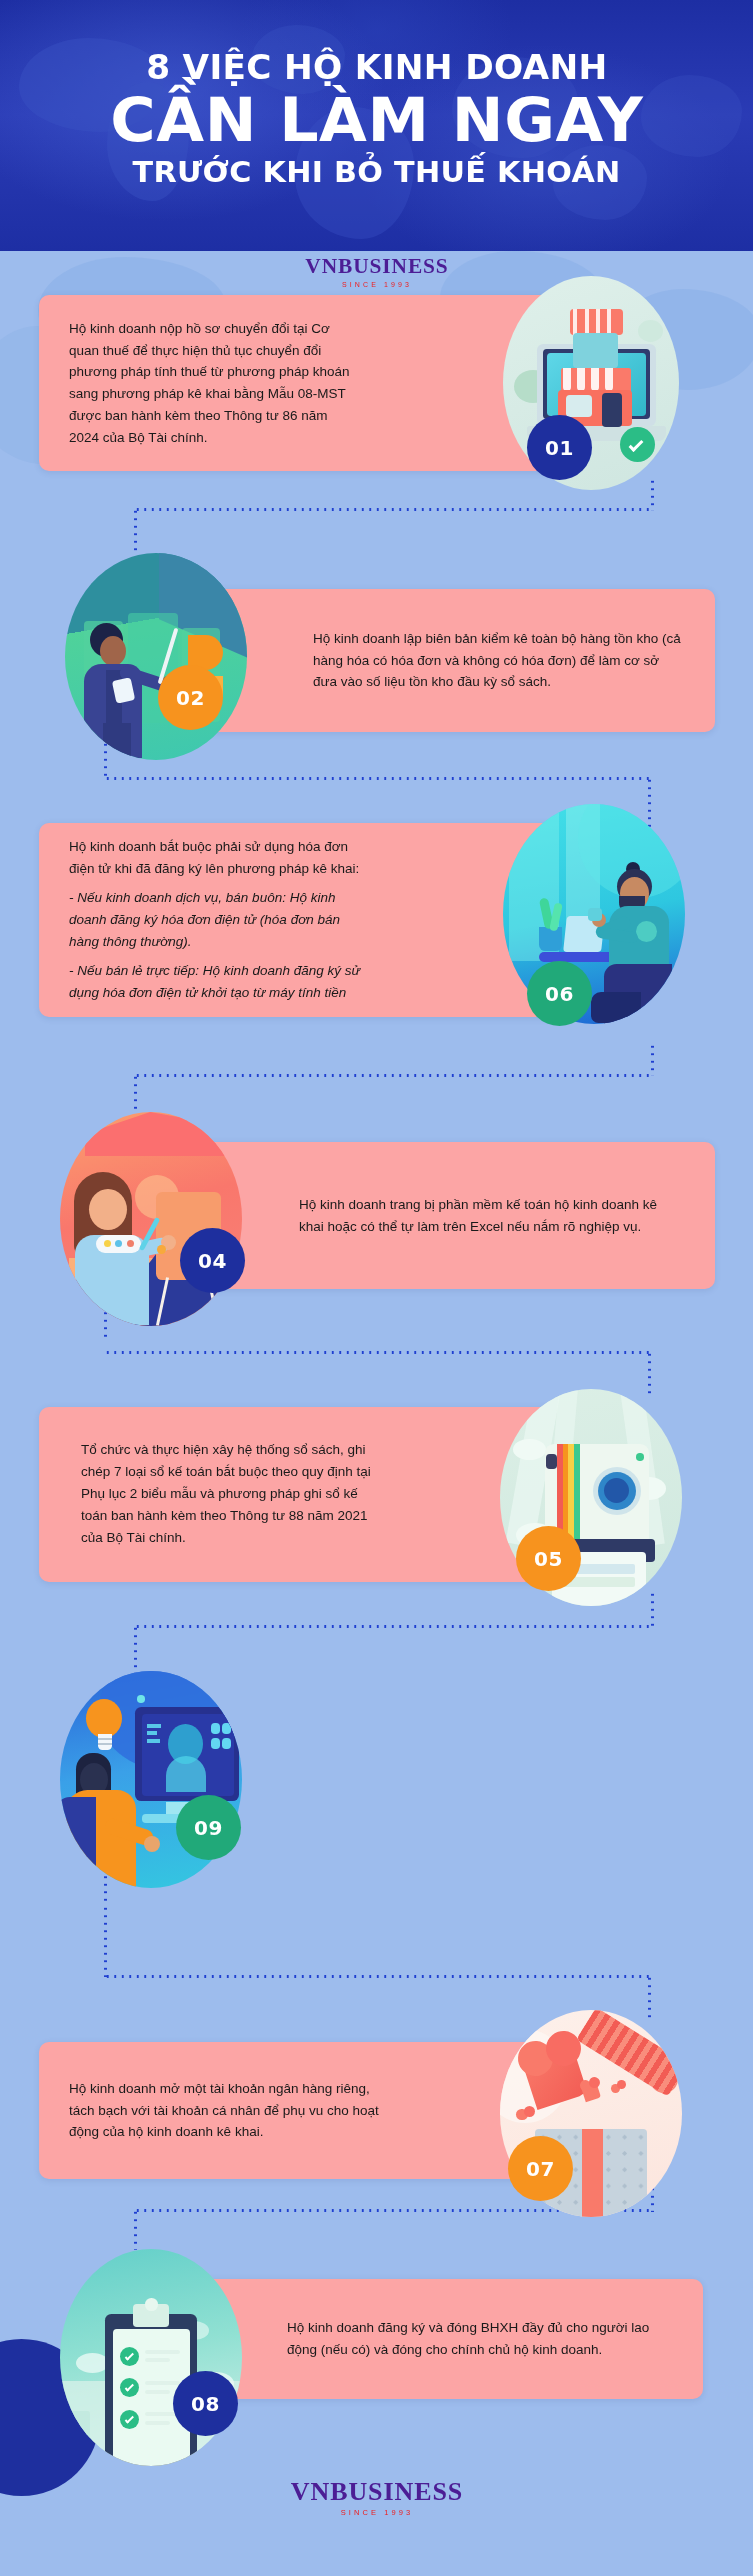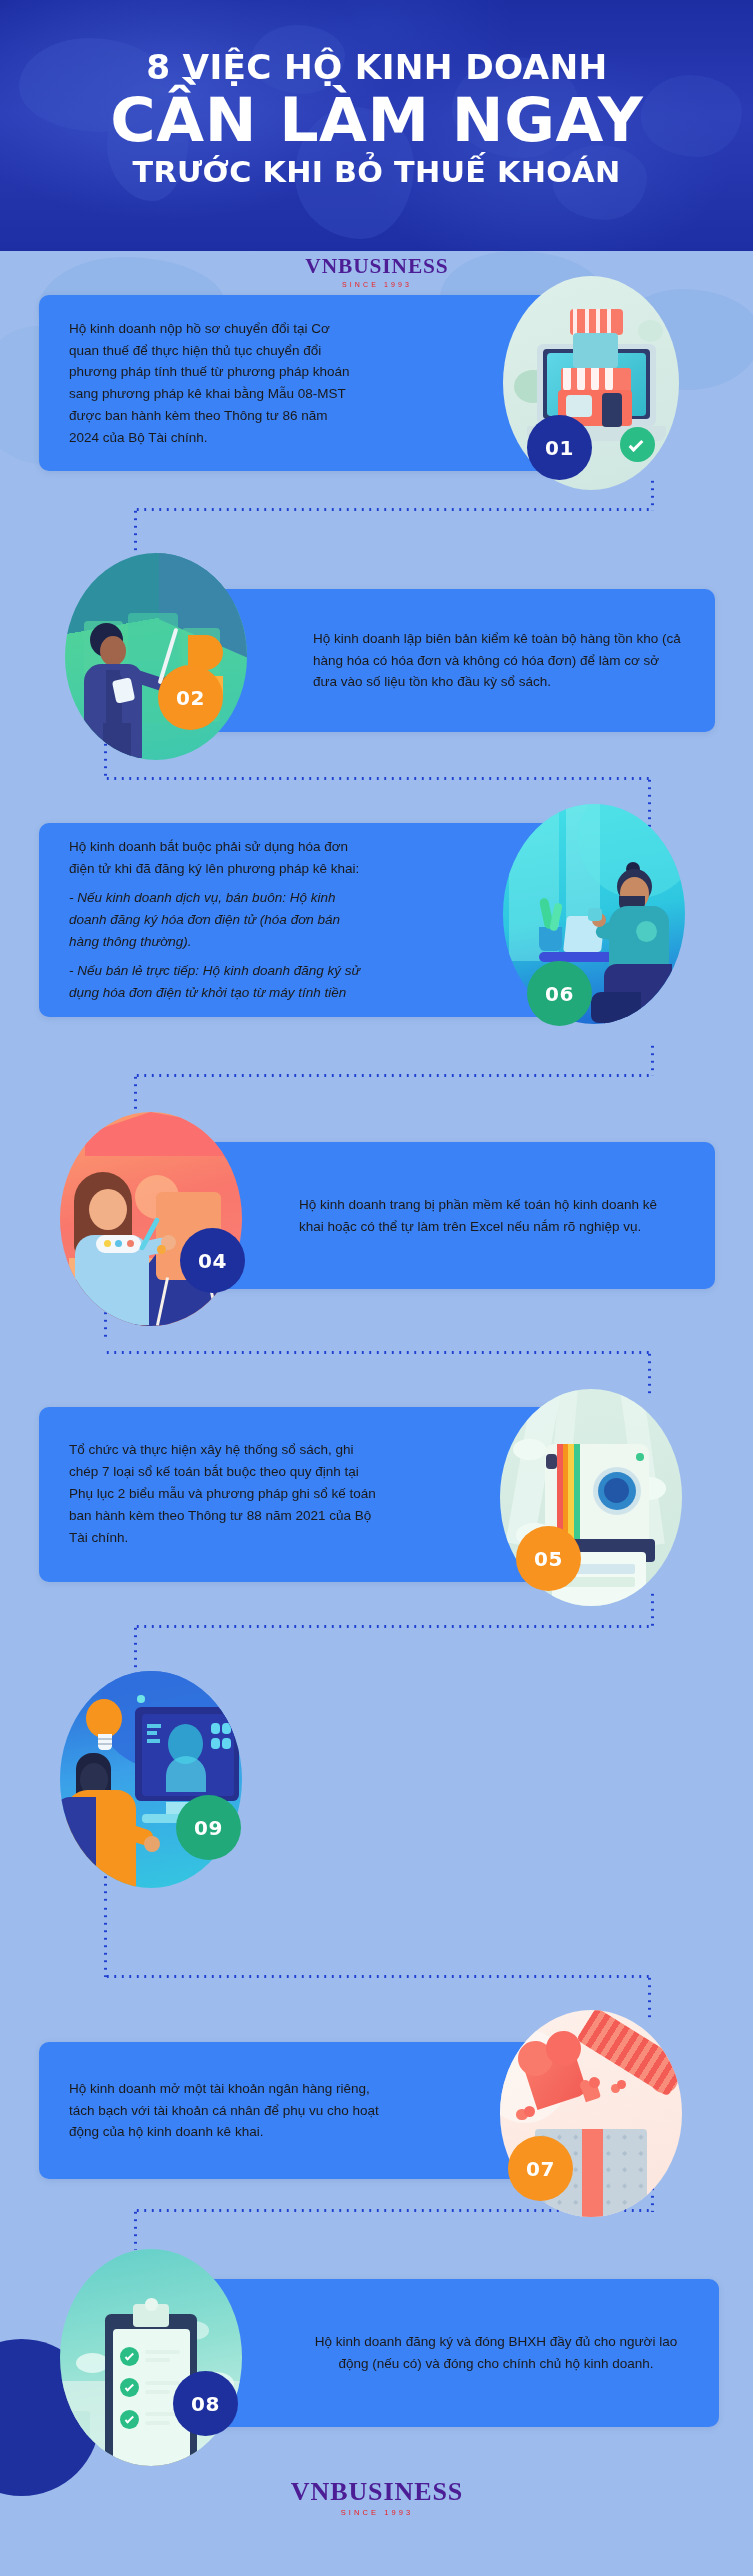--- a/index.html
+++ b/index.html
@@ -75,21 +75,21 @@
   .footer-logo {
     position:absolute; left:0; top:2479px; width:754px; text-align:center; z-index:6;
   }
   .footer-logo .logo-word { font-size:26px; }
   .footer-logo .logo-since { font-size:7.5px; margin-top:4.4px; }
 
   
   .step { position:absolute; left:0; width:754px; z-index:5; }
 
   .card {
-    position:absolute; background:#3b82f6; border-radius:10px;
+    position:absolute; background:#fca5a5; border-radius:10px;
     box-shadow:0 1.9px 6.3px rgba(30,50,110,.10);
     display:flex; align-items:center;
   }
   .card-text {
     font-size:13.5px; line-height:1.62; color:#1a1a1a;
     font-family:"Liberation Sans", sans-serif;
   }
   .card-text p { margin:0; }
   .card-text p + p { margin-top:7.5px; }
   .card-text .it { font-style:italic; }
@@ -353,21 +353,21 @@
     <div class="sh rnd" style="left:93px;top:78px; width:48px; height:48px; background:#cfe4ea;"></div>
     <div class="sh rnd" style="left:98px;top:83px; width:38px; height:38px; background:#2f86c9;"></div>
     <div class="sh rnd" style="left:104px;top:89px; width:25px; height:25px; background:#2257a8;"></div>
 
     <div class="sh" style="left:41px; top:150px; width:114px; height:22.6px; background:#2f3a66; border-radius:3.8px;"></div>
     <div class="sh r6" style="left:52px; top:163px; width:94px; height:54px; background:#f2faf6;"></div>
     <div class="sh" style="left:60px; top:175px; width:75px; height:10px; background:#d3e8ee; border-radius:1.9px;"></div>
     <div class="sh" style="left:60px; top:188px; width:75px; height:10px; background:#dcefe4; border-radius:1.9px;"></div>
   </div>
 
-  <div class="card" style="left:39px; top:17.6px; width:528px; height:175px; padding:20px 188px 20px 30px;">
+  <div class="card" style="left:39px; top:17.6px; width:528px; height:175px; padding:20px 188px 20px 42px;">
     <div class="card-text">
       <p>Tổ chức và thực hiện xây hệ thống sổ sách, ghi chép 7 loại sổ kế toán bắt buộc theo quy định tại Phụ lục 2 biểu mẫu và phương pháp ghi sổ kế toán ban hành kèm theo Thông tư 88 năm 2021 của Bộ Tài chính.</p>
     </div>
   </div>
 
   <div class="badge b-orange" style="left:516px; top:137px;">05</div>
 </div>
 
 <div class="dot-v" style="left:651px; top:1591px; height:35px;"></div>
 <div class="dot-h" style="left:134px;  top:1625px; width:518px;"></div>
@@ -482,21 +482,21 @@
     <div class="sh" style="left:65px;top:136px; width:8.8px; height:4.4px; border-left:2.5px solid #fff; border-bottom:2.5px solid #fff; transform:rotate(-45deg);"></div>
     <div class="sh" style="left:85px;top:132px; width:35px; height:4.4px; background:#e0f2ea; border-radius:2.5px;"></div>
     <div class="sh" style="left:85px;top:141px; width:25px; height:4.4px; background:#e0f2ea; border-radius:2.5px;"></div>
 
     <div class="sh rnd" style="left:60px; top:161px; width:19px; height:19px; background:#2bbd86;"></div>
     <div class="sh" style="left:65px;top:168px; width:8.8px; height:4.4px; border-left:2.5px solid #fff; border-bottom:2.5px solid #fff; transform:rotate(-45deg);"></div>
     <div class="sh" style="left:85px;top:163px; width:35px; height:4.4px; background:#e0f2ea; border-radius:2.5px;"></div>
     <div class="sh" style="left:85px;top:172px; width:25px; height:4.4px; background:#e0f2ea; border-radius:2.5px;"></div>
   </div>
 
-  <div class="card" style="left:186px; top:30px; width:533px; height:148px; padding:21.4px 30px 21.4px 117px;text-align:center;">
+  <div class="card" style="left:170px; top:30px; width:533px; height:120px; padding:21.4px 30px 21.4px 117px;">
     <div class="card-text">
       <p>Hộ kinh doanh đăng ký và đóng BHXH đầy đủ cho người lao động (nếu có) và đóng cho chính chủ hộ kinh doanh.</p>
     </div>
   </div>
 
   <div class="badge b-navy" style="left:173px; top:122px;">08</div>
 </div>
 
 <div class="footer-logo">
   <div class="logo-word">VNBUSINESS</div>

